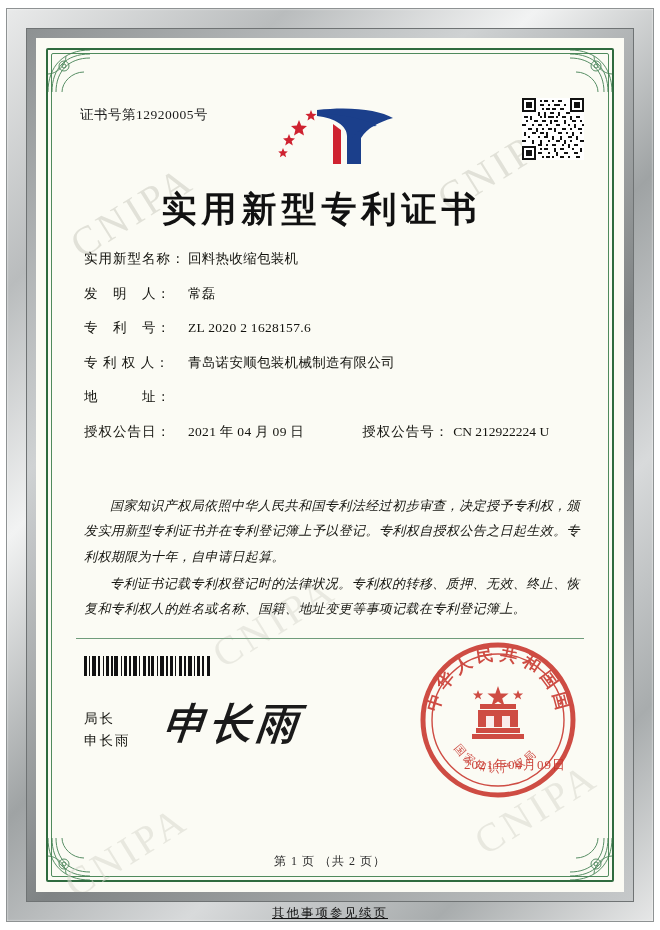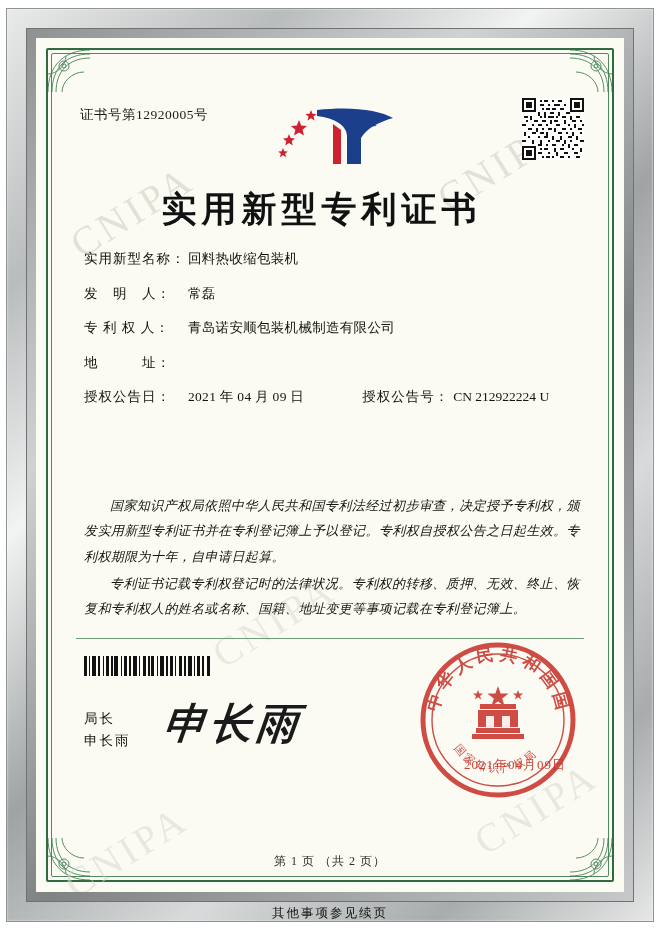--- a/index.html
+++ b/index.html
@@ -245,20 +245,21 @@
     letter-spacing: 1px;
   }
   .footnote {
     position: absolute;
     left: 0; right: 0;
     bottom: 8px;
     text-align: center;
     font-size: 12.5px;
     color: #111;
     letter-spacing: 2px;
+    text-decoration: underline;
   }
 </style>
 </head>
 <body>
 
 <div id="page">
 
   <div class="frame-outer"></div>
   <div class="frame-inner-bevel"></div>
 
@@ -467,20 +468,24 @@
     <div class="fields">
       <div class="row">
         <div class="label">实用新型名称：</div>
         <div class="value">回料热收缩包装机</div>
       </div>
       <div class="row">
         <div class="label">发　明　人：</div>
         <div class="value">常磊</div>
       </div>
       <div class="row">
+        <div class="label">专　利　号：</div>
+        <div class="value">ZL 2020 2 1628157.6</div>
+      </div>
+      <div class="row">
         <div class="label">专 利 权 人：</div>
         <div class="value">青岛诺安顺包装机械制造有限公司</div>
       </div>
       <div class="row">
         <div class="label">地　　　址：</div>
       </div>
       <div class="row split">
         <div class="label">授权公告日：</div>
         <div class="value">2021 年 04 月 09 日</div>
         <div class="label2">授权公告号：</div>

